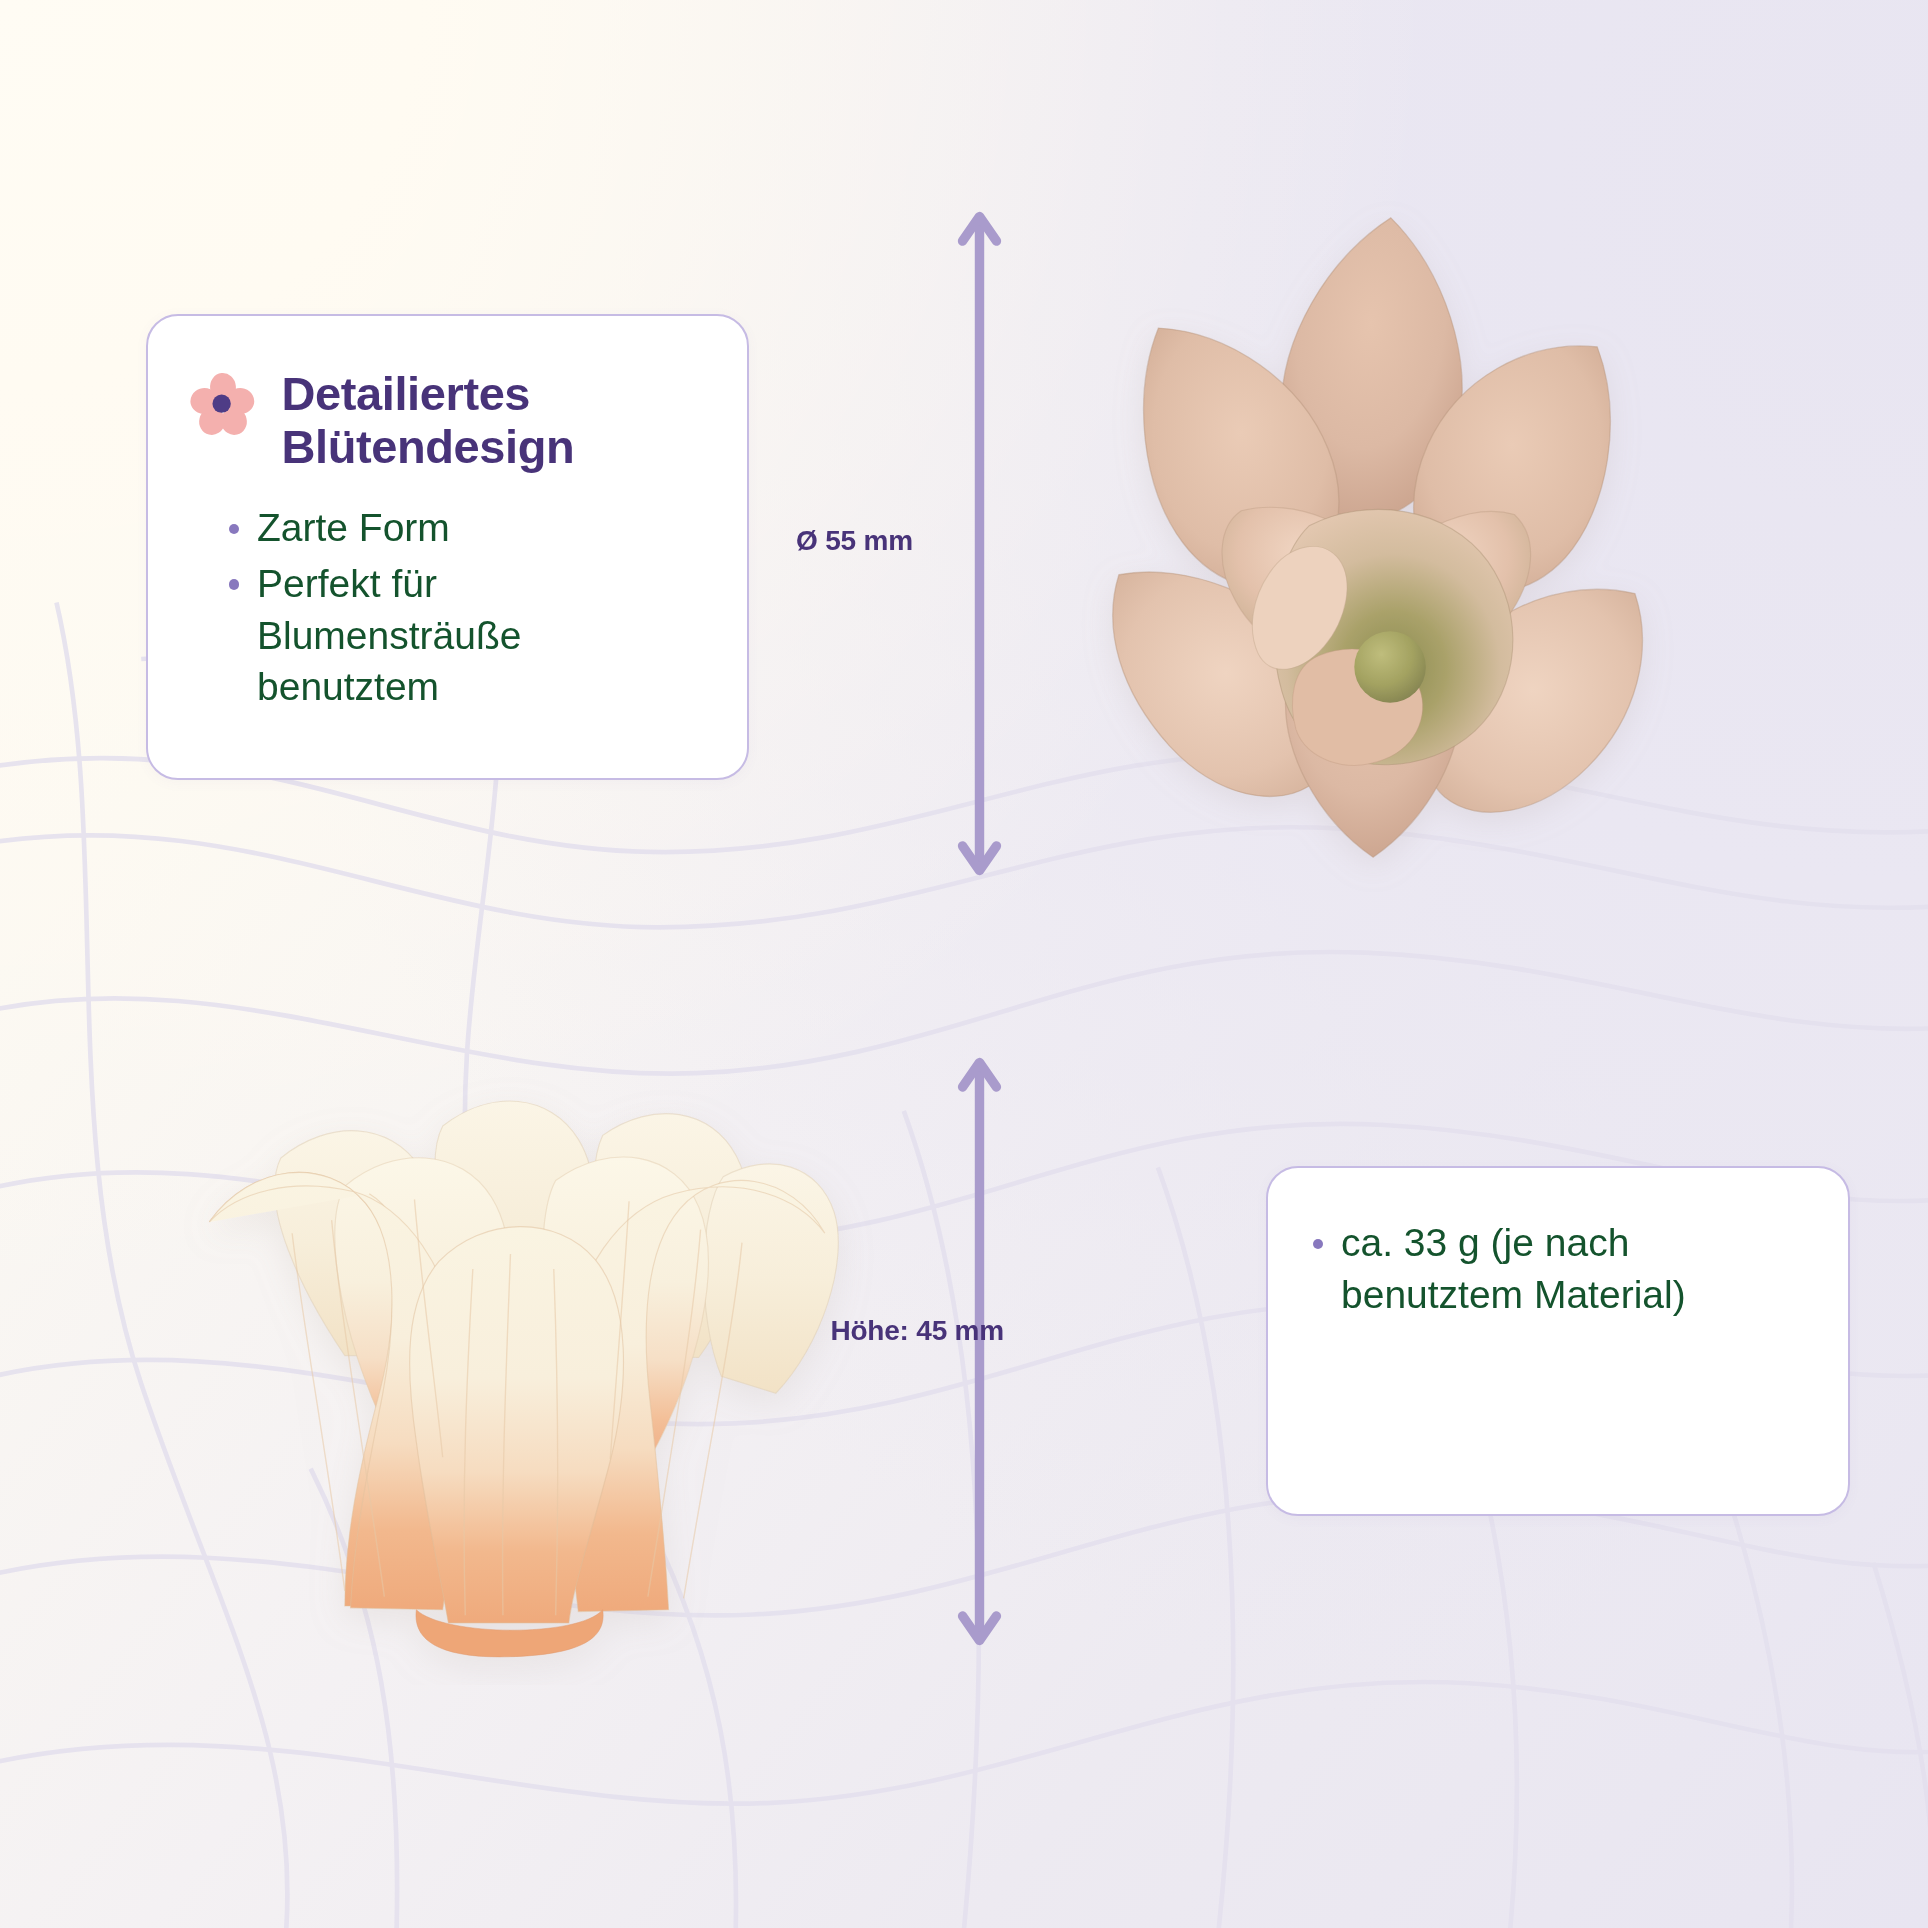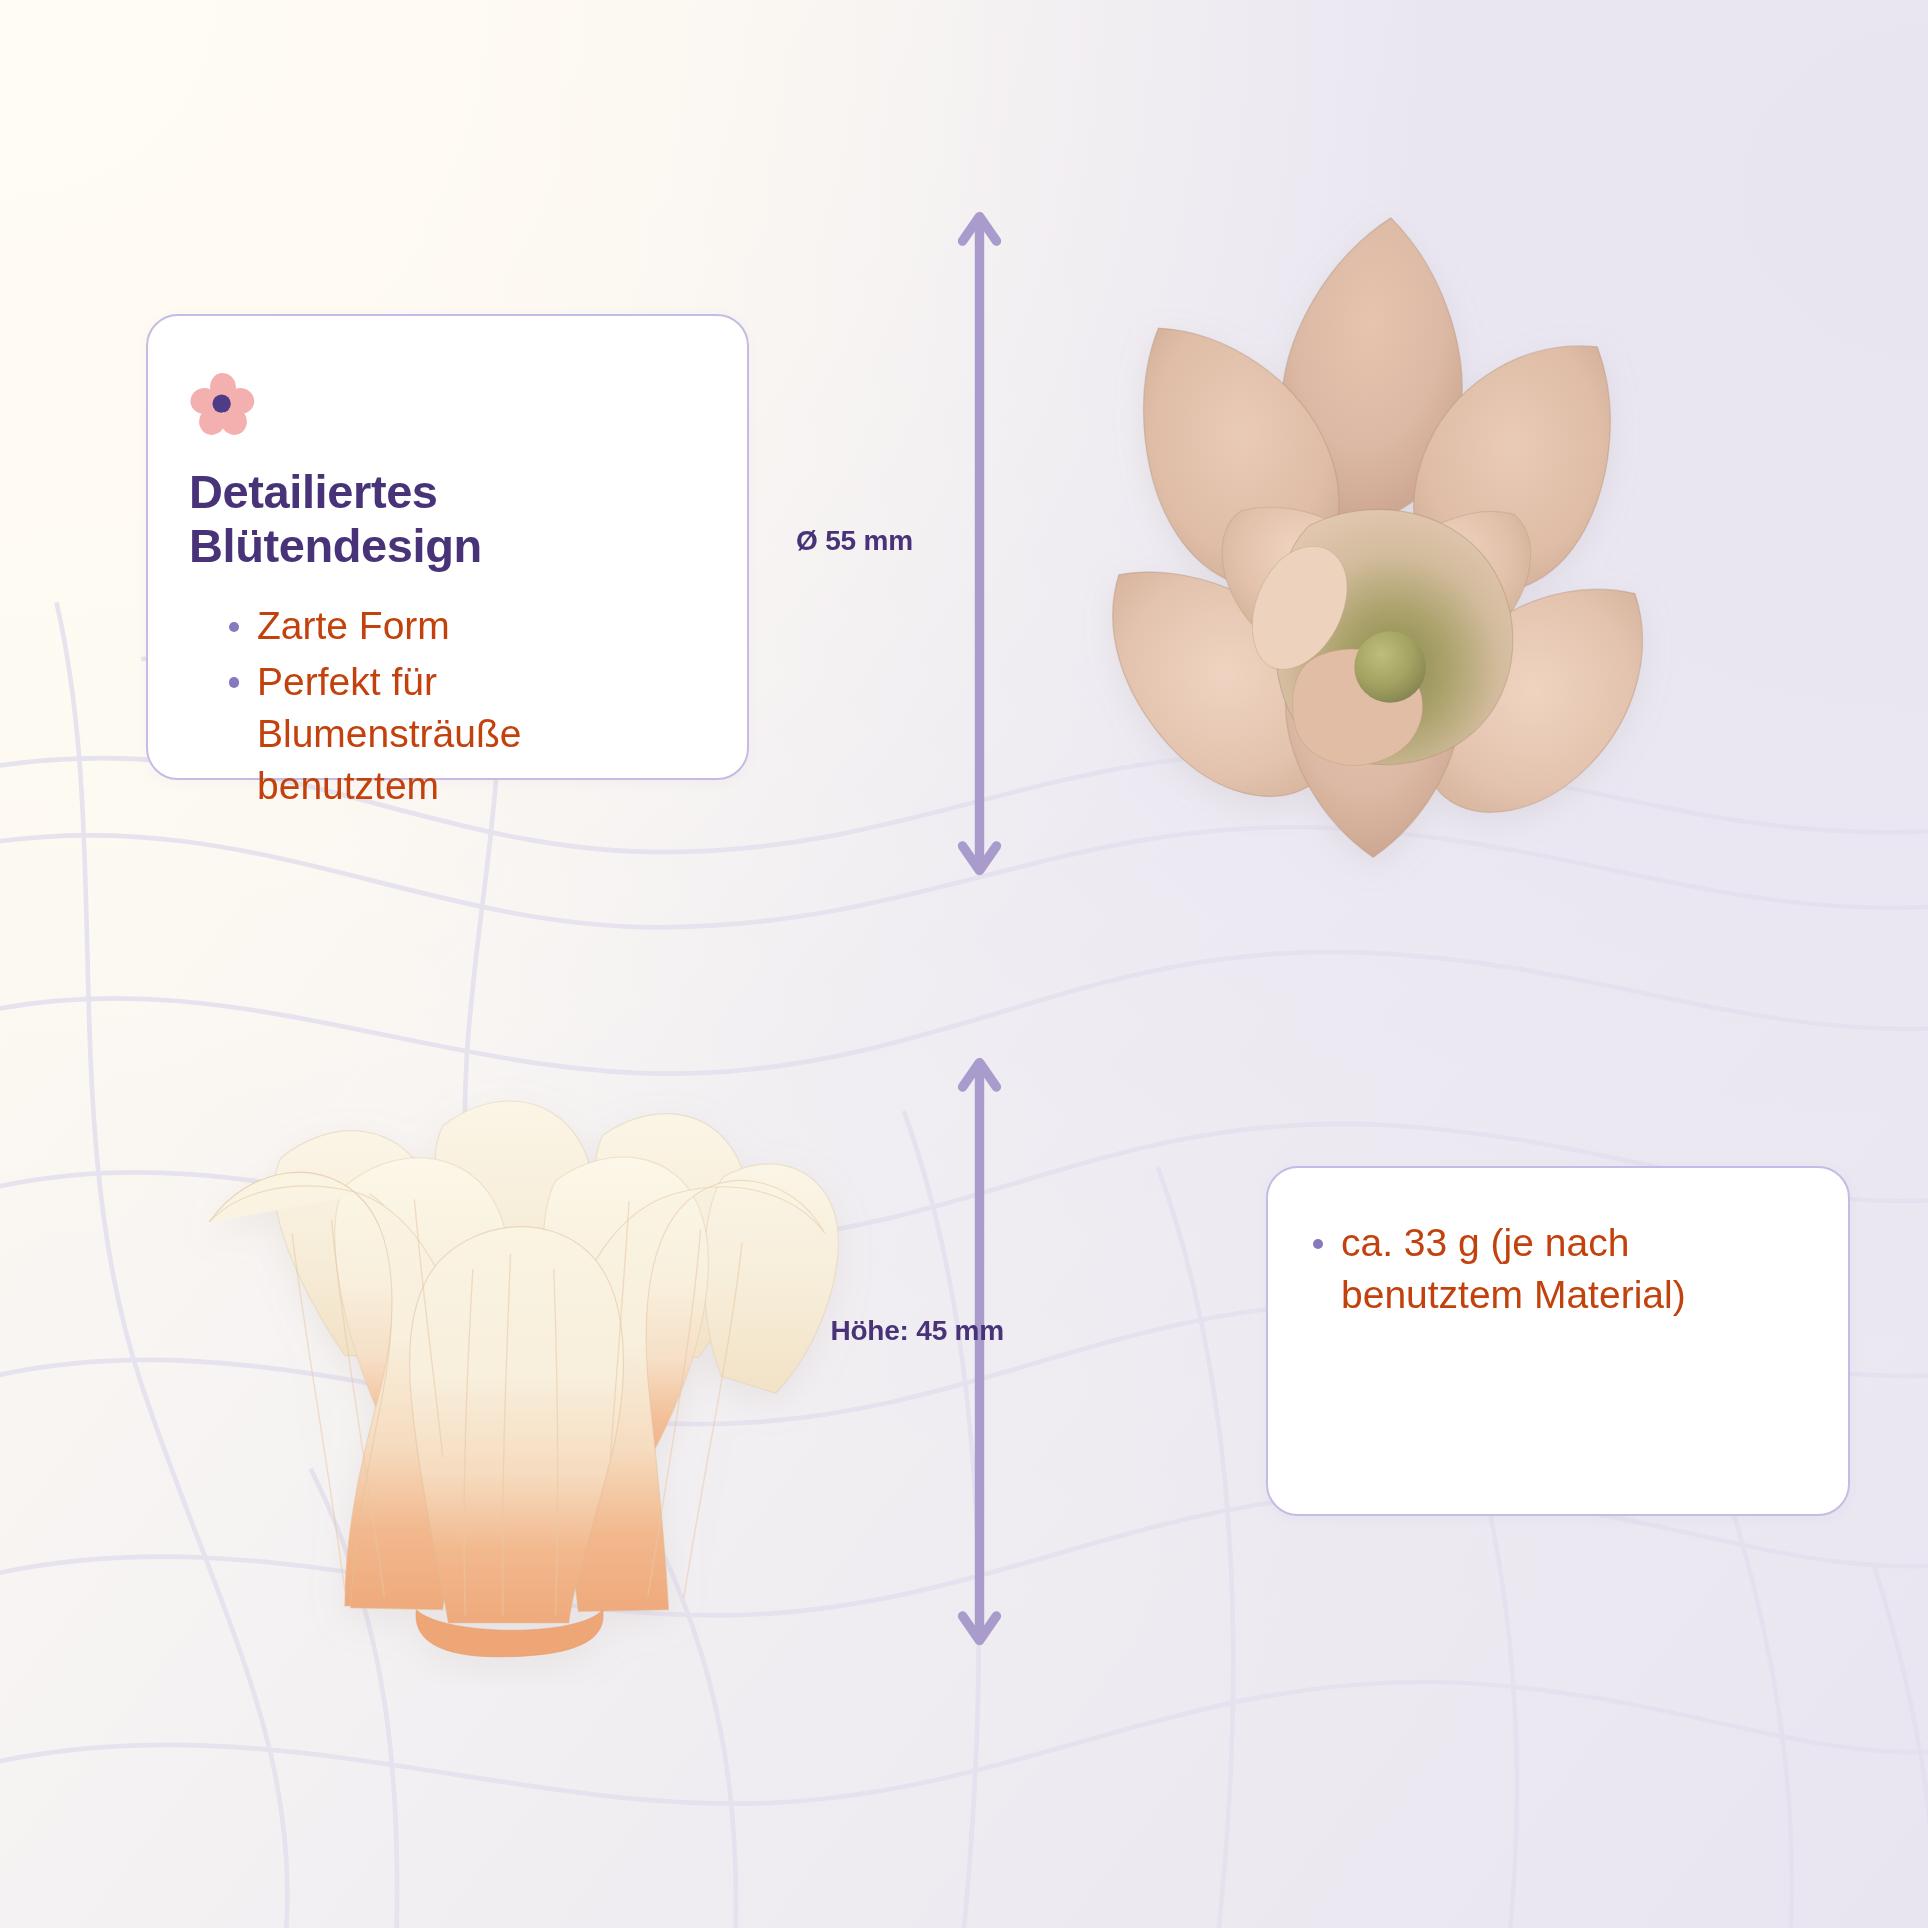--- a/index.html
+++ b/index.html
@@ -58,41 +58,40 @@
     top: 1166px;
     width: 584px;
     height: 350px;
     padding: 43px 41px 32px 41px;
   }
 
   .card-head {
     display: flex;
     align-items: flex-start;
     gap: 24.5px;
-    flex-direction: column;
   }
 
   .card-icon { flex: 0 0 auto; }
   #flower-icon-wrap { width: 68px; height: 68px; margin-top: 5.6px; }
   #kg-icon-wrap { width: 62px; height: 66px; margin-top: 1.9px; }
 
   .card-title {
     font-size: 47px;
     font-weight: bold;
     line-height: 1.14;
     color: #483379;
     letter-spacing: -0.4px;
     padding-top: 1.9px;
   }
 
   .bullets {
     list-style: none;
     margin-top: 28px;
     padding-left: 68px;
-    color: #c2410c;
+    color: #14532d;
     font-size: 39px;
     line-height: 1.33;
   }
   #card-weight .bullets {
     margin-top: 6px;
     padding-left: 32px;
     font-size: 39px;
   }
 
   .bullets li {

